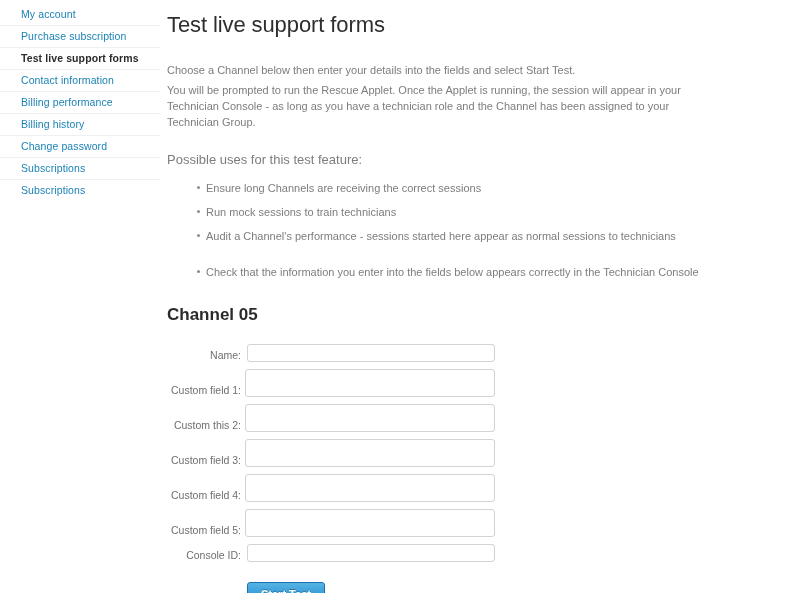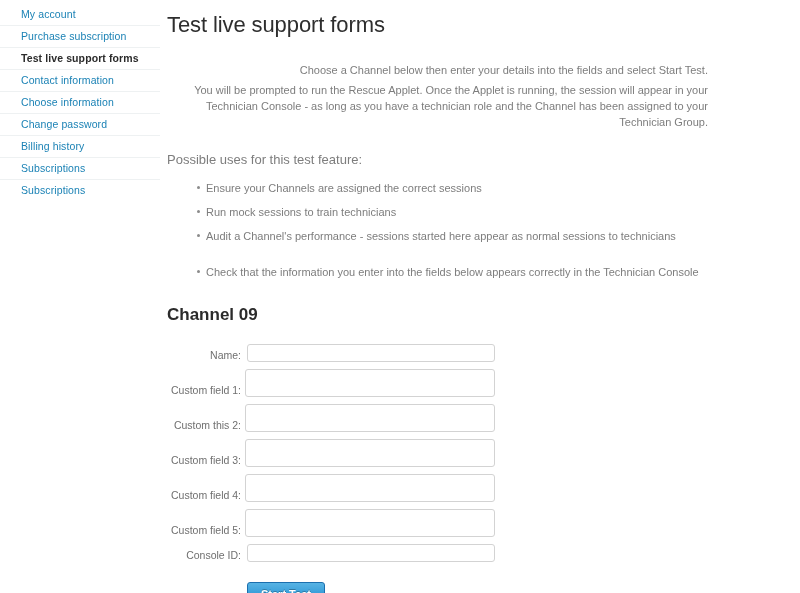--- a/index.html
+++ b/index.html
@@ -70,21 +70,20 @@
     line-height: 26px;
     letter-spacing: -0.1px;
   }
 
   .para {
     font-size: 11px;
     line-height: 16px;
     color: #7d7d7d;
     margin: 4px 0 0 0;
     max-width: 634px;
-    text-align: right;
   }
   .para.first { margin-top: 24px; }
 
   .uses-intro {
     font-size: 13px;
     line-height: 16px;
     color: #7d7d7d;
     margin: 22px 0 0 0;
   }
 
@@ -194,27 +193,27 @@
       <li class="nav-item">
         <span>Purchase subscription</span>
       </li>
       <li class="nav-item active">
         <span>Test live support forms</span>
       </li>
       <li class="nav-item">
         <span>Contact information</span>
       </li>
       <li class="nav-item">
-        <span>Choose information</span>
+        <span>Billing performance</span>
+      </li>
+      <li class="nav-item">
+        <span>Billing history</span>
       </li>
       <li class="nav-item">
         <span>Change password</span>
-      </li>
-      <li class="nav-item">
-        <span>Billing history</span>
       </li>
       <li class="nav-item">
         <span>Subscriptions</span>
       </li>
       <li class="nav-item">
         <span>Subscriptions</span>
       </li>
     </ul>
   </nav>
 
@@ -222,27 +221,27 @@
 
     <h1 class="page-title">Test live support forms</h1>
 
     <p class="para first">Choose a Channel below then enter your details into the fields and select Start Test.</p>
 
     <p class="para">You will be prompted to run the Rescue Applet. Once the Applet is running, the session will appear in your Technician Console - as long as you have a technician role and the Channel has been assigned to your Technician Group.</p>
 
     <p class="uses-intro">Possible uses for this test feature:</p>
 
     <ul class="uses-list">
-      <li>Ensure your Channels are assigned the correct sessions</li>
+      <li>Ensure long Channels are receiving the correct sessions</li>
       <li>Run mock sessions to train technicians</li>
       <li>Audit a Channel's performance - sessions started here appear as normal sessions to technicians</li>
       <li>Check that the information you enter into the fields below appears correctly in the Technician Console</li>
     </ul>
 
-    <h2 class="channel-title">Channel 09</h2>
+    <h2 class="channel-title">Channel 05</h2>
 
     <form class="form">
 
       <div class="form-row">
         <label class="form-label">Name:</label>
         <input class="form-input short" type="text" value="" style="">
       </div>
 
       <div class="form-row">
         <label class="form-label">Custom field 1:</label>

